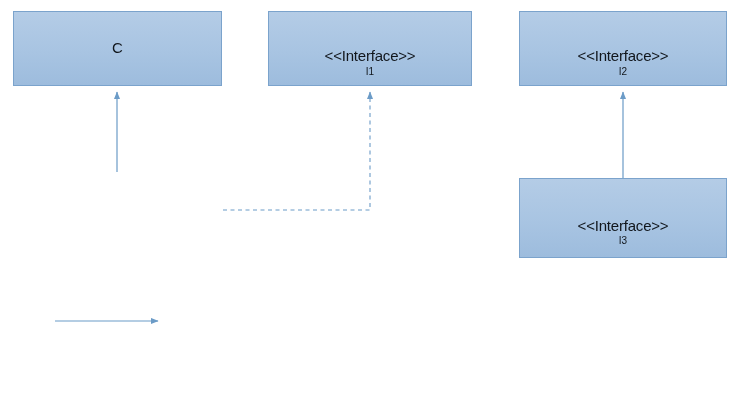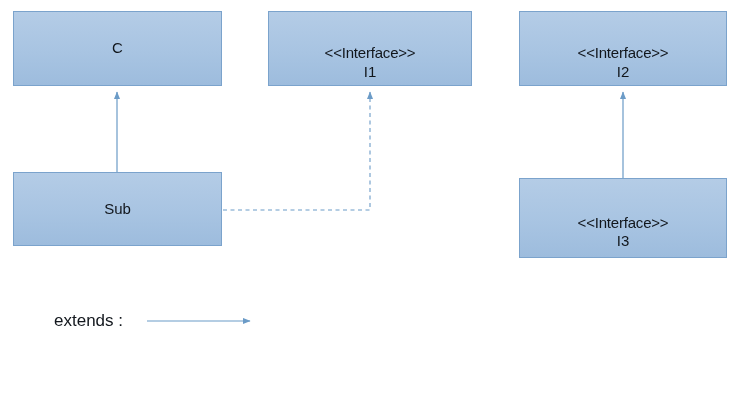--- a/index.html
+++ b/index.html
@@ -30,21 +30,21 @@
     text-align: center;
     line-height: 1.22;
   }
   .uml-box .stereotype {
     font-size: 15px;
     letter-spacing: -0.2px;
     white-space: nowrap;
     margin-top: 28px;
   }
   .uml-box .cname {
-    font-size: 15px;
+    font-size: 10px;
     white-space: nowrap;
   }
   .uml-box.single .cname {
     font-size: 15px;
   }
 
   
   #box-c    { left: 13px;  top: 11px;  width: 209px; height: 75px; }
   #box-i1   { left: 268px; top: 11px;  width: 204px; height: 75px; }
   #box-i2   { left: 519px; top: 11px;  width: 208px; height: 75px; }
@@ -119,33 +119,29 @@
   <div class="uml-box" id="box-i1">
     <span class="stereotype">&lt;&lt;Interface&gt;&gt;</span>
     <span class="cname">I1</span>
   </div>
 
   <div class="uml-box" id="box-i2">
     <span class="stereotype">&lt;&lt;Interface&gt;&gt;</span>
     <span class="cname">I2</span>
   </div>
 
-  <div class="uml-box single" id="box-sub">
-    <span class="cname">Sub</span>
-  </div>
 
   <div class="uml-box" id="box-i3">
     <span class="stereotype">&lt;&lt;Interface&gt;&gt;</span>
     <span class="cname">I3</span>
   </div>
 
   <div id="legend">
 
     <div class="legend-row" id="legend-row-extends">
-      <span class="legend-label">extends :</span>
       <span class="legend-arrow">
         <svg width="116" height="12" viewBox="0 0 116 12">
           <defs>
             <marker id="legArrow1" markerWidth="9" markerHeight="9" refX="7.4" refY="3.2" orient="auto" markerUnits="userSpaceOnUse">
               <path d="M0,0 L8,3.2 L0,6.4 z" fill="#6b9bc7"></path>
             </marker>
           </defs>
           <line x1="1" y1="6" x2="104" y2="6" stroke="#6b9bc7" stroke-width="1.2" marker-end="url(#legArrow1)"></line>
         </svg>
       </span>

